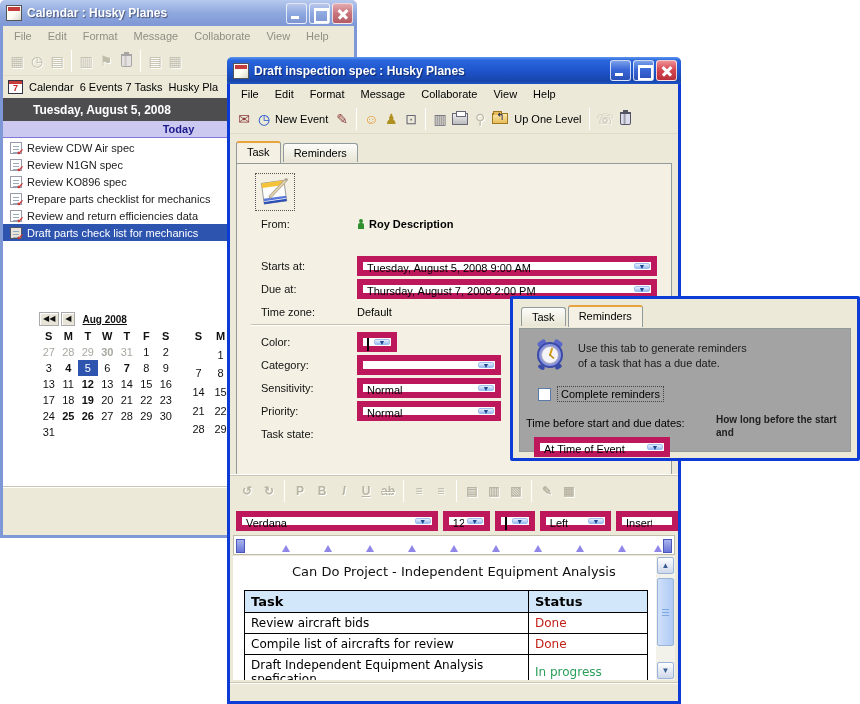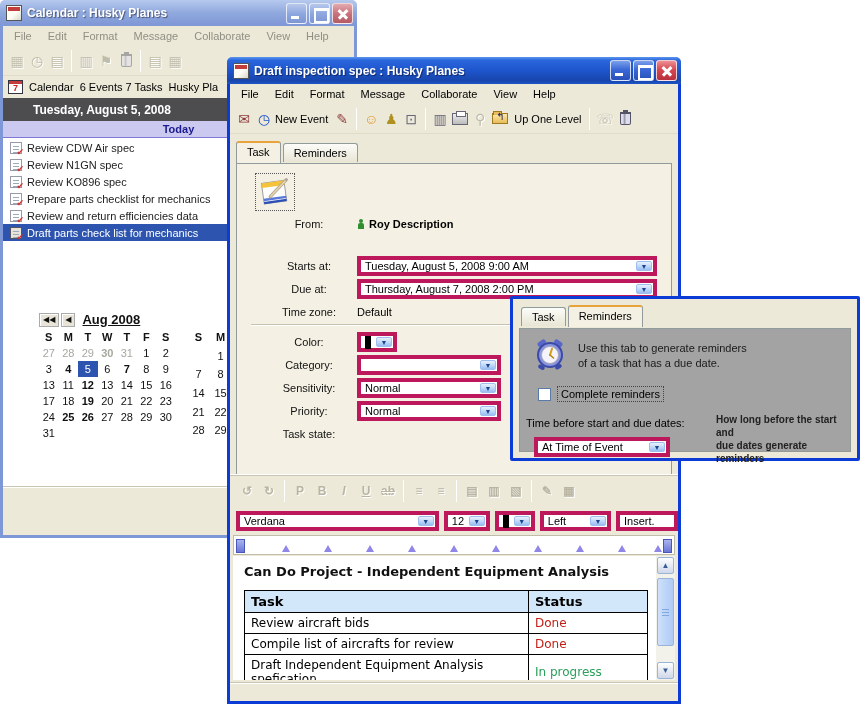--- a/index.html
+++ b/index.html
@@ -55,21 +55,21 @@
   .task-ico { width:12px; height:12px; background:#fff; border:1px solid #99a; position:relative; flex:0 0 auto; }
   .task-ico::before { content:""; position:absolute; left:2px; top:3px; right:2px; height:1px; background:#9ab; box-shadow:0 3px 0 #9ab,0 6px 0 #9ab; }
   .task-ico::after { content:"✔"; position:absolute; right:-3px; bottom:-4px; font-size:9px; color:#c33; }
   .task-row.sel .task-ico { background:#e8e4da; border-color:#556; }
   .cal-space { background:#fff; height:203px; position:relative; }
 
   .mini-cal { position:absolute; left:36px; top:6px; width:300px; font-size:11px; color:#111; }
   .mc-nav { display:flex; align-items:center; gap:2px; margin-bottom:2px; }
   .mc-btn { border:1px solid #aaa; background:#e8e4d8; box-shadow:1px 1px 0 #fff inset;
             font-size:8px; padding:1px 3px; line-height:10px; }
-  .mc-month { text-decoration:underline; margin-left:5px; font-weight:bold; font-size:13px; }
+  .mc-month { text-decoration:underline; margin-left:5px; font-weight:bold; font-size:10px; }
   .mc-grid { display:grid; grid-template-columns:repeat(7,19.5px); }
   .mc-grid2 { display:grid; grid-template-columns:repeat(2,22px); }
   .mc-wrap { display:flex; gap:12px; }
   .mc-grid span, .mc-grid2 span { text-align:center; height:16px; line-height:16px; }
   .mc-h { font-weight:bold; }
   .mc-m { color:#a8a8a0; }
   .mc-b { font-weight:bold; }
   .mc-sel { background:#2d54ae; color:#fff; }
   .statusbar { position:absolute; left:0; right:0; bottom:0; height:22px; background:#ece9d8; border-top:1px solid #fff; box-shadow:0 -1px 0 #c9c5b2; }
 
@@ -81,25 +81,25 @@
   .tab-strip { display:flex; align-items:flex-end; gap:2px; padding:6px 0 0 6px; height:27px; background:#ece9d8; }
   .tab { border:1px solid #919b9c; border-bottom:none; border-radius:3px 3px 0 0;
          background:linear-gradient(180deg,#fcfcf9,#e8e5d4); padding:3px 10px; height:19px; position:relative; top:1px; }
   .tab.active { background:#f4f1e4; height:22px; border-top:2px solid #e8a33d; top:2px; z-index:5; }
   .tab-page { position:absolute; left:6px; right:6px; border:1px solid #919b9c; background:#f4f1e4; }
   #task-page { top:106px; height:312px; }
 
   .big-note { position:absolute; left:18px; top:9px; width:40px; height:38px;
               border:1px dotted #555; padding:1px; }
   .form-row { position:absolute; left:24px; right:14px; height:20px; display:flex; align-items:center; }
-  .f-label { width:96px; flex:0 0 auto; color:#111;text-align:center; }
+  .f-label { width:96px; flex:0 0 auto; color:#111; }
   .f-static { font-weight:bold; display:flex; align-items:center; gap:4px; }
   .f-input { flex:0 0 auto; width:300px; height:19px; border:1px solid #7f9db9; background:#fff;
              font-family:"Liberation Sans",sans-serif; font-size:11px; padding:0 3px; }
-  .combo { position:relative; height:20px; background:#fff; border:4px solid #be185d;
+  .combo { position:relative; height:20px; background:#fff; border:6px solid #be185d;
            display:flex; align-items:flex-start; padding:0 20px 0 4px; font-size:11px; }
   .combo .cval { white-space:nowrap; overflow:hidden; }
   .combo .arrow { position:absolute; right:1px; top:1px; bottom:1px; width:16px; border-radius:2px;
         background:linear-gradient(180deg,#e8f1fd 0%,#c3d9f9 50%,#98bdf2 100%); border:1px solid #9ebdf0;
         color:#1b458c; font-size:7px; display:flex; align-items:center; justify-content:center; }
   .w-wide { width:302px; } .w-nar { width:144px; }
   .color-swatch { width:15px; height:13px; background:#000; margin-right:2px; }
   .hline { position:absolute; left:14px; right:14px; height:2px; border-top:1px solid #c6c2b0; border-bottom:1px solid #fff; }
   .person-ico { width:8px; height:11px; position:relative; display:inline-block; }
   .person-ico::before { content:""; position:absolute; left:2px; top:0; width:4px; height:4px; border-radius:50%; background:#2f8f2f; }
@@ -113,21 +113,21 @@
                 display:flex; align-items:center; gap:5px; padding-left:6px; }
   .ruler { position:absolute; left:3px; right:3px; top:478px; height:20px; background:#fff;
            border:1px solid #c0bcaa; display:flex; align-items:flex-end; overflow:hidden; }
   .rtab { width:0; height:0; border-left:4px solid transparent; border-right:4px solid transparent;
           border-bottom:7px solid #8f86e8; position:absolute; bottom:2px; }
   .rmark { position:absolute; bottom:1px; width:9px; height:14px; background:linear-gradient(180deg,#aab4ee,#6a76d8); border:1px solid #4a56b8; }
 
   
   .doc { position:absolute; left:3px; right:22px; top:499px; height:124px; background:#fff; overflow:hidden;
          font-family:"DejaVu Sans",sans-serif; }
-  .doc-title { font-weight:bold; font-size:13px; padding:8px 8px 0 11px; color:#111; }
+  .doc-title { font-weight:normal; font-size:13px; padding:8px 8px 0 11px; color:#111;margin-left:48px; }
   .doc-table { border-collapse:collapse; margin:11px 0 0 11px; font-size:12px; width:404px; }
   .doc-table th, .doc-table td { border:1px solid #000; padding:3px 6px; text-align:left; }
   .doc-table th { background:#d2e7f9; font-size:13px; font-weight:bold; }
   .doc-table .c-task { width:284px; }
   .st-done { color:#c22017; } .st-progress { color:#2aa05a; }
 
   
   .vscroll { position:absolute; right:3px; top:499px; width:19px; height:124px; background:#f2f1ea; }
   .sbtn { position:absolute; left:1px; right:1px; height:17px; border:1px solid #9ab3d8; border-radius:2px;
           background:linear-gradient(180deg,#fdfefe,#cfd8ea); color:#3b5c92; font-size:8px;
@@ -559,21 +559,20 @@
         <div>Use this tab to generate reminders</div>
         <div>of a task that has a due date.</div>
       </div>
       <div class="chk-row">
         <span class="chkbox"></span>
         <span class="chk-label">Complete reminders</span>
       </div>
       <div class="rem-time-label">Time before start and due dates:</div>
       <div class="rem-help">
         <div>How long before the start and</div>
-        <div>due dates generate reminders</div>
       </div>
       <span class="combo w-rem rem-combo">
         <span class="cval">At Time of Event</span>
         <span class="arrow">▼</span>
       </span>
     </div>
   </div>
 
 </div>
 

